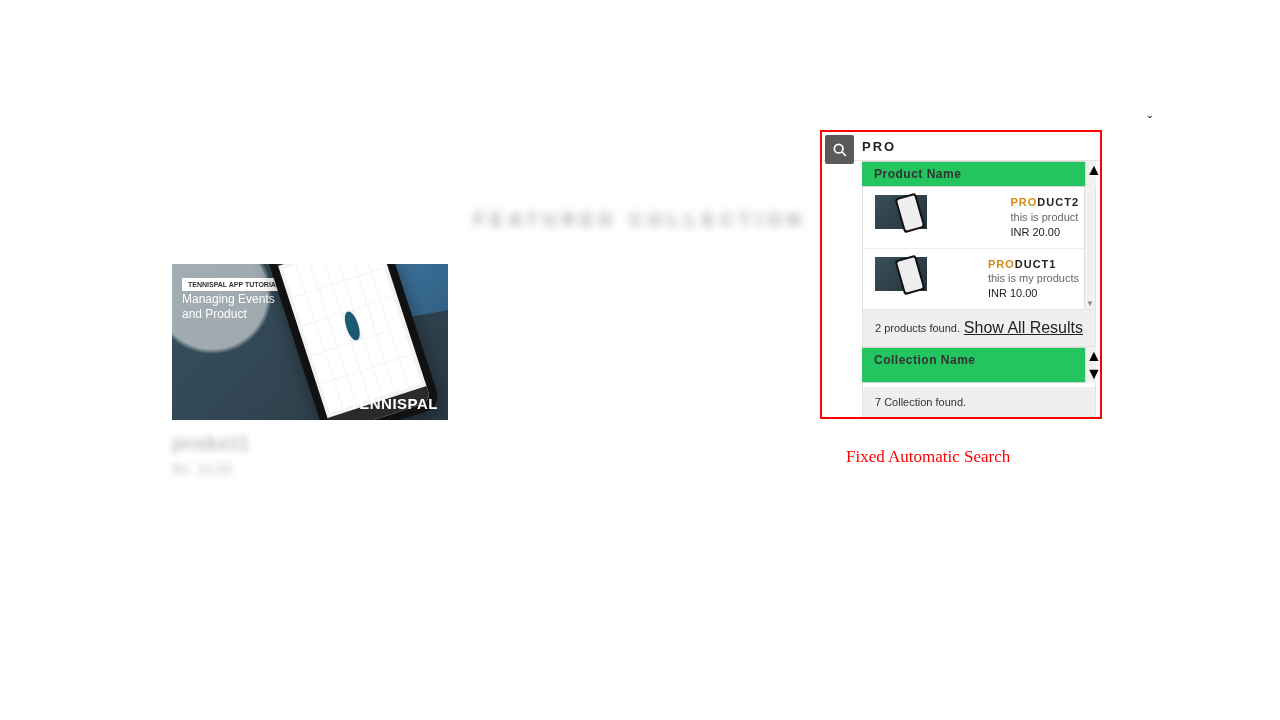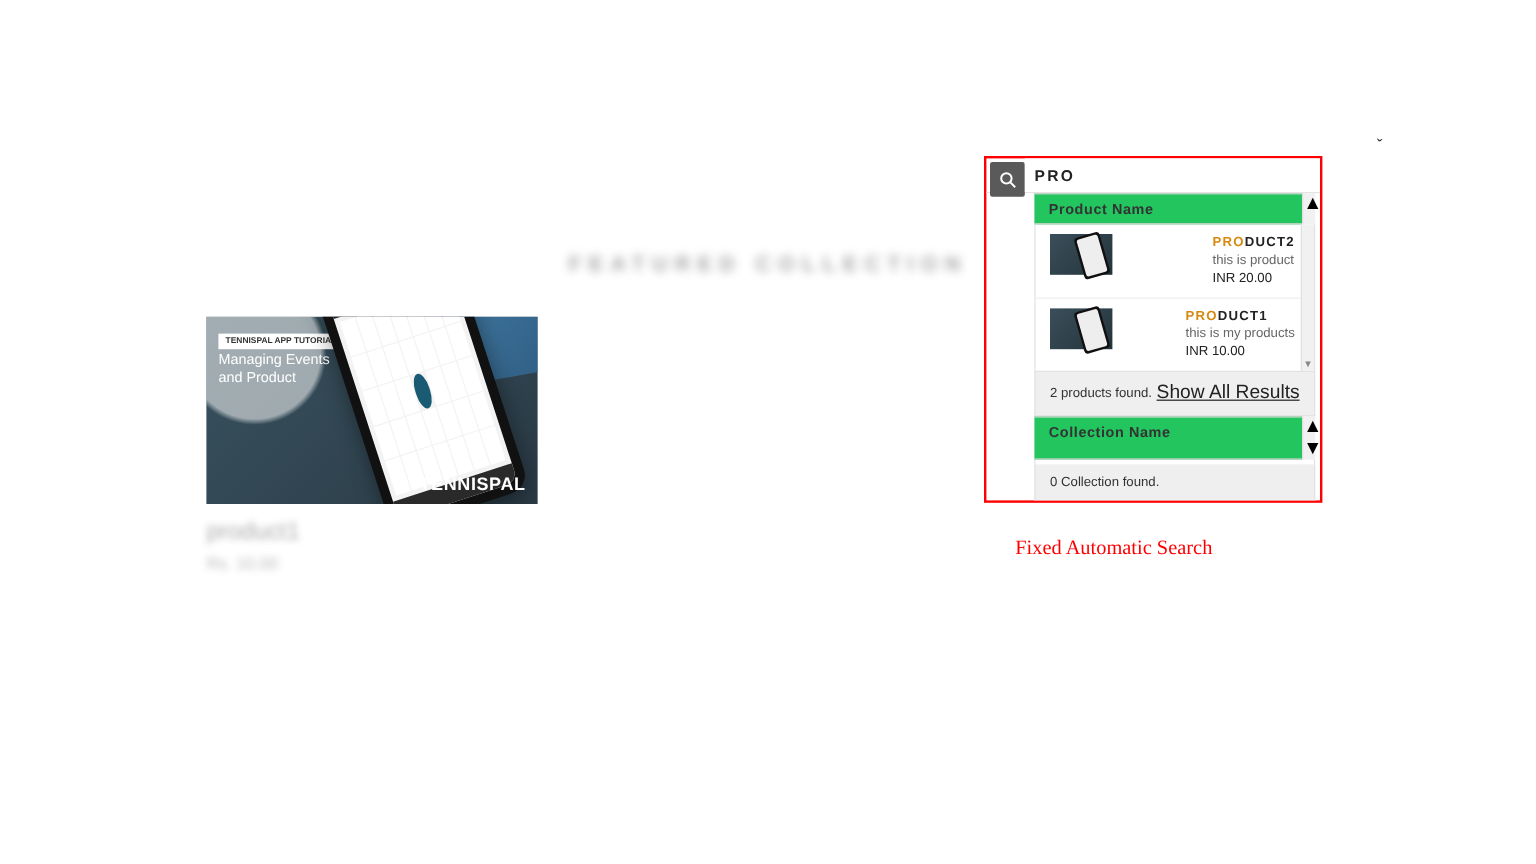--- a/index.html
+++ b/index.html
@@ -236,17 +236,17 @@
   <div class="section-header-wrap">
     <div class="section-header">Collection Name</div>
     <div class="tiny-scroll">
         <div class="arrow up">▲</div>
         <div class="arrow down">▼</div>
       </div>
   </div>
   <div class="empty-block"></div>
 
   <div class="status-row" style="border-bottom:none;">
-    <span>0 Collection found.</span>
+    <span>7 Collection found.</span>
   </div>
 </div>
 
 <div class="caption">Fixed Automatic Search</div>
 
 </body></html>

